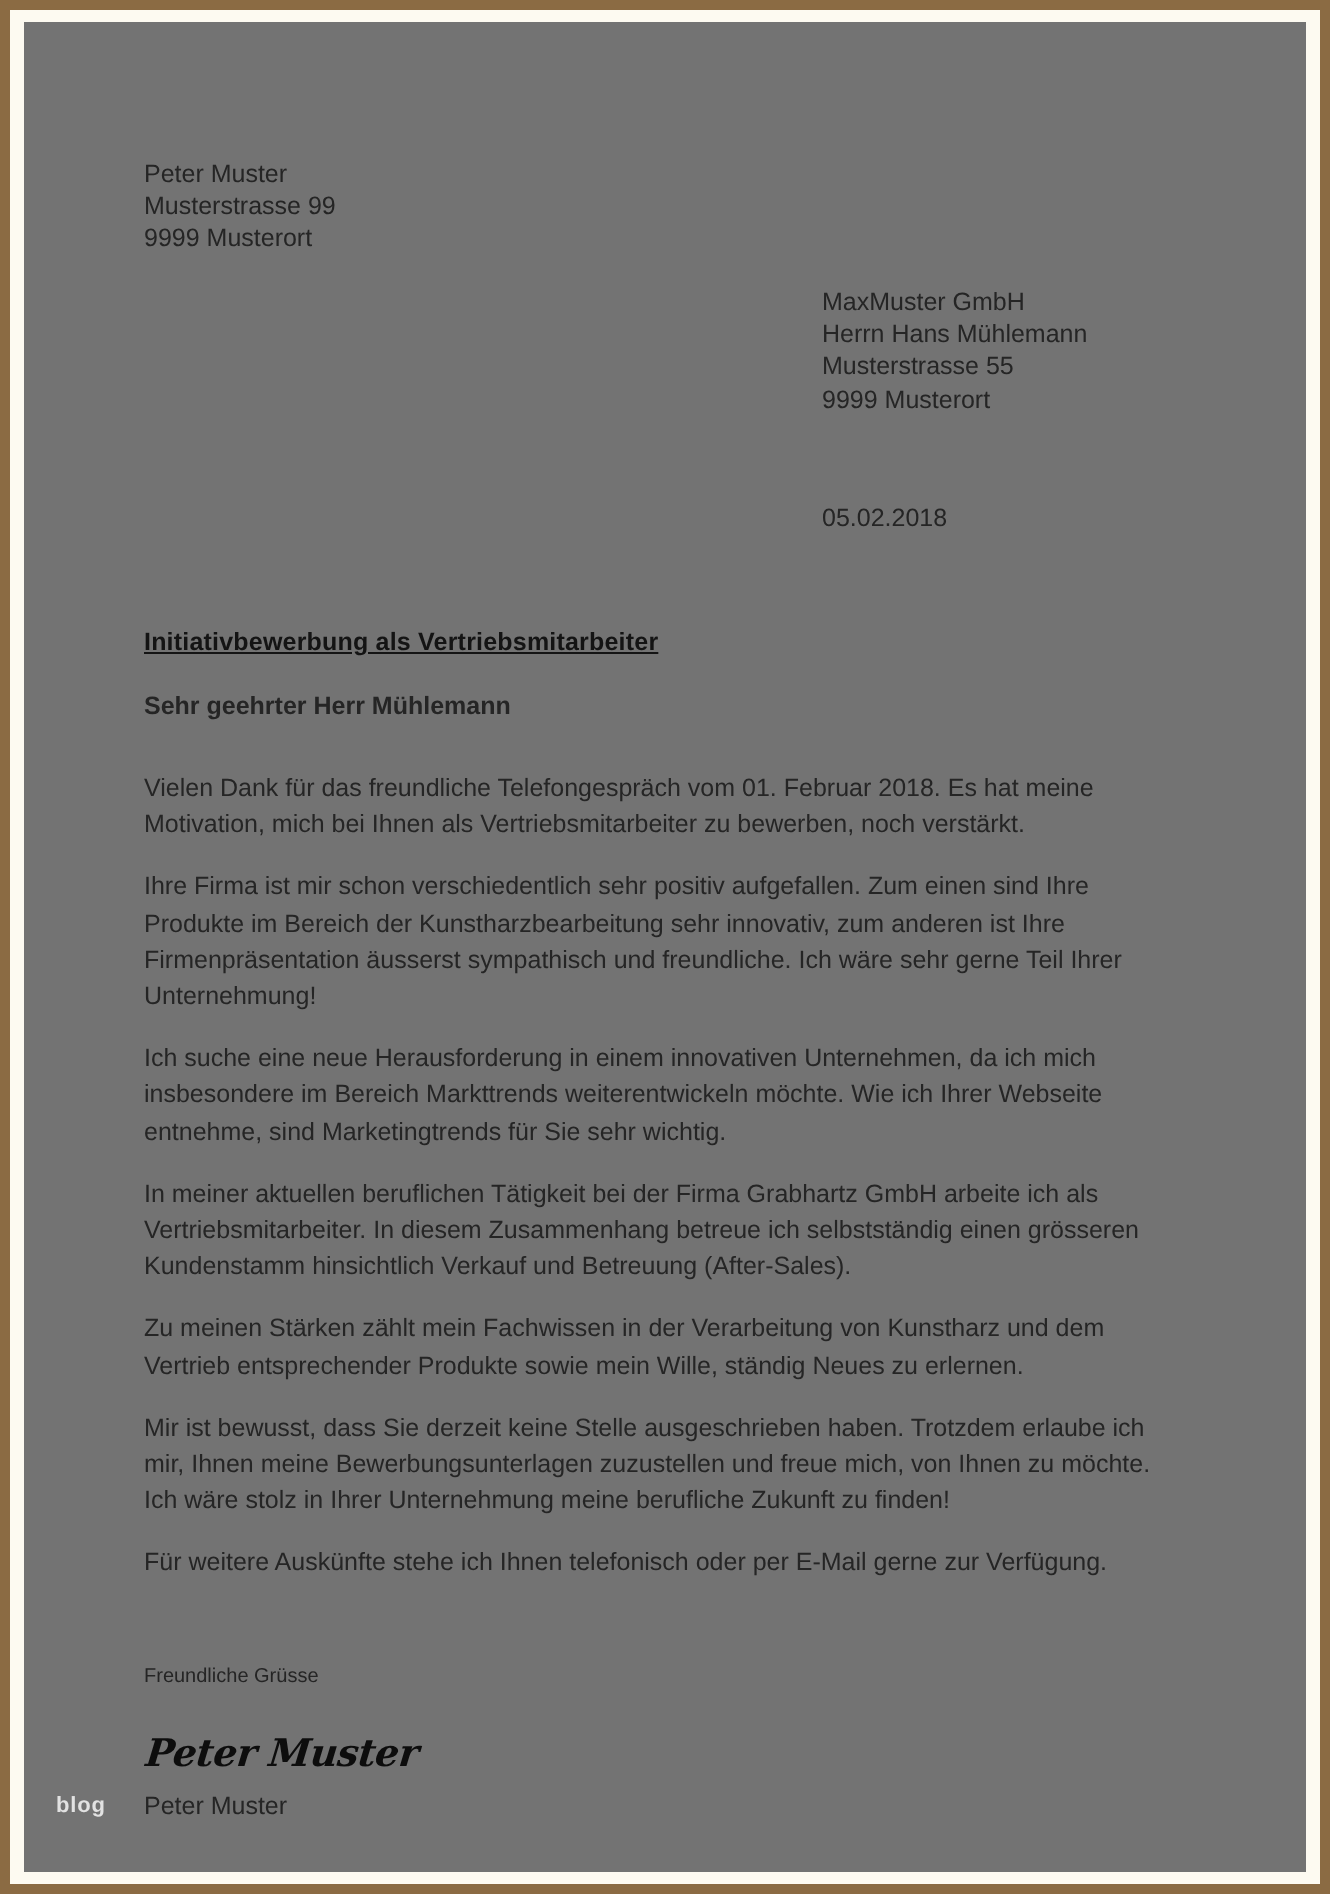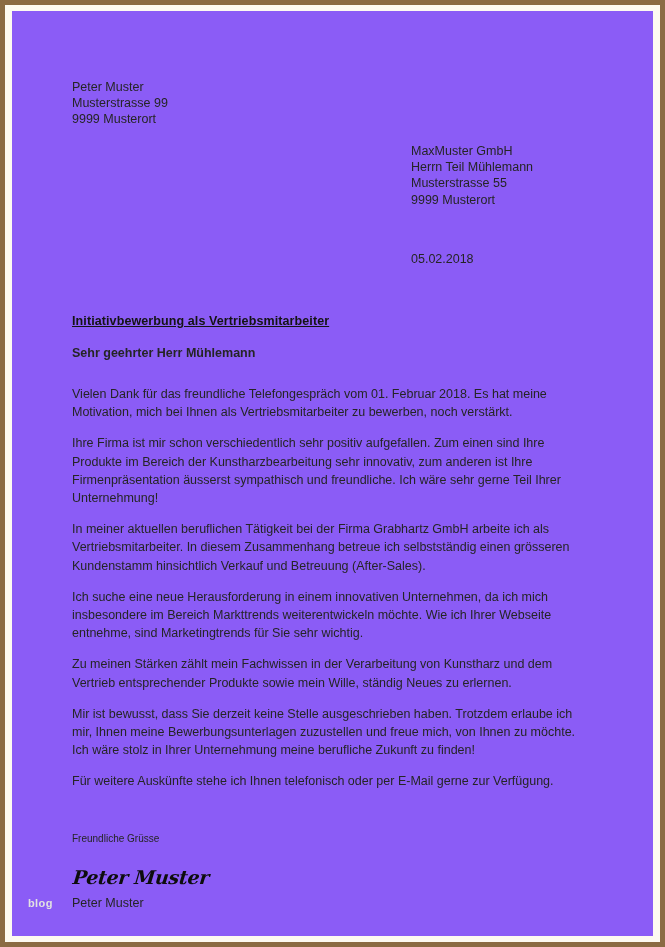--- a/index.html
+++ b/index.html
@@ -26,21 +26,21 @@
     bottom: 5px;
     background: #fdfaf1;          
   }
 
   .sheet {
     position: absolute;
     left: 12px;
     top: 11px;
     right: 12px;
     bottom: 11px;
-    background: #8b5cf6;          
+    background: #737373;          
   }
 
   .content {
     position: absolute;
     left: 0;
     top: 0;
     right: 0;
     bottom: 0;
     padding: 0;
   }
@@ -157,36 +157,36 @@
     <div class="content">
 
       <div class="sender">
         <div>Peter Muster</div>
         <div>Musterstrasse 99</div>
         <div>9999 Musterort</div>
       </div>
 
       <div class="recipient">
         <div>MaxMuster GmbH</div>
-        <div>Herrn Teil Mühlemann</div>
+        <div>Herrn Hans Mühlemann</div>
         <div>Musterstrasse 55</div>
         <div>9999 Musterort</div>
       </div>
 
       <div class="date">05.02.2018</div>
 
       <div class="subject">Initiativbewerbung als Vertriebsmitarbeiter</div>
 
       <div class="salutation">Sehr geehrter Herr Mühlemann</div>
 
       <div class="body">
         <p>Vielen Dank für das freundliche Telefongespräch vom 01. Februar 2018. Es hat meine Motivation, mich bei Ihnen als Vertriebsmitarbeiter zu bewerben, noch verstärkt.</p>
         <p>Ihre Firma ist mir schon verschiedentlich sehr positiv aufgefallen. Zum einen sind Ihre Produkte im Bereich der Kunstharzbearbeitung sehr innovativ, zum anderen ist Ihre Firmenpräsentation äusserst sympathisch und freundliche. Ich wäre sehr gerne Teil Ihrer Unternehmung!</p>
+        <p>Ich suche eine neue Herausforderung in einem innovativen Unternehmen, da ich mich insbesondere im Bereich Markttrends weiterentwickeln möchte. Wie ich Ihrer Webseite entnehme, sind Marketingtrends für Sie sehr wichtig.</p>
         <p>In meiner aktuellen beruflichen Tätigkeit bei der Firma Grabhartz GmbH arbeite ich als Vertriebsmitarbeiter. In diesem Zusammenhang betreue ich selbstständig einen grösseren Kundenstamm hinsichtlich Verkauf und Betreuung (After-Sales).</p>
-        <p>Ich suche eine neue Herausforderung in einem innovativen Unternehmen, da ich mich insbesondere im Bereich Markttrends weiterentwickeln möchte. Wie ich Ihrer Webseite entnehme, sind Marketingtrends für Sie sehr wichtig.</p>
         <p>Zu meinen Stärken zählt mein Fachwissen in der Verarbeitung von Kunstharz und dem Vertrieb entsprechender Produkte sowie mein Wille, ständig Neues zu erlernen.</p>
         <p>Mir ist bewusst, dass Sie derzeit keine Stelle ausgeschrieben haben. Trotzdem erlaube ich mir, Ihnen meine Bewerbungsunterlagen zuzustellen und freue mich, von Ihnen zu möchte. Ich wäre stolz in Ihrer Unternehmung meine berufliche Zukunft zu finden!</p>
         <p>Für weitere Auskünfte stehe ich Ihnen telefonisch oder per E-Mail gerne zur Verfügung.</p>
       </div>
 
       <div class="closing">Freundliche Grüsse</div>
 
       <div class="signature-script">Peter Muster</div>
 
       <div class="signature-name">Peter Muster</div>

